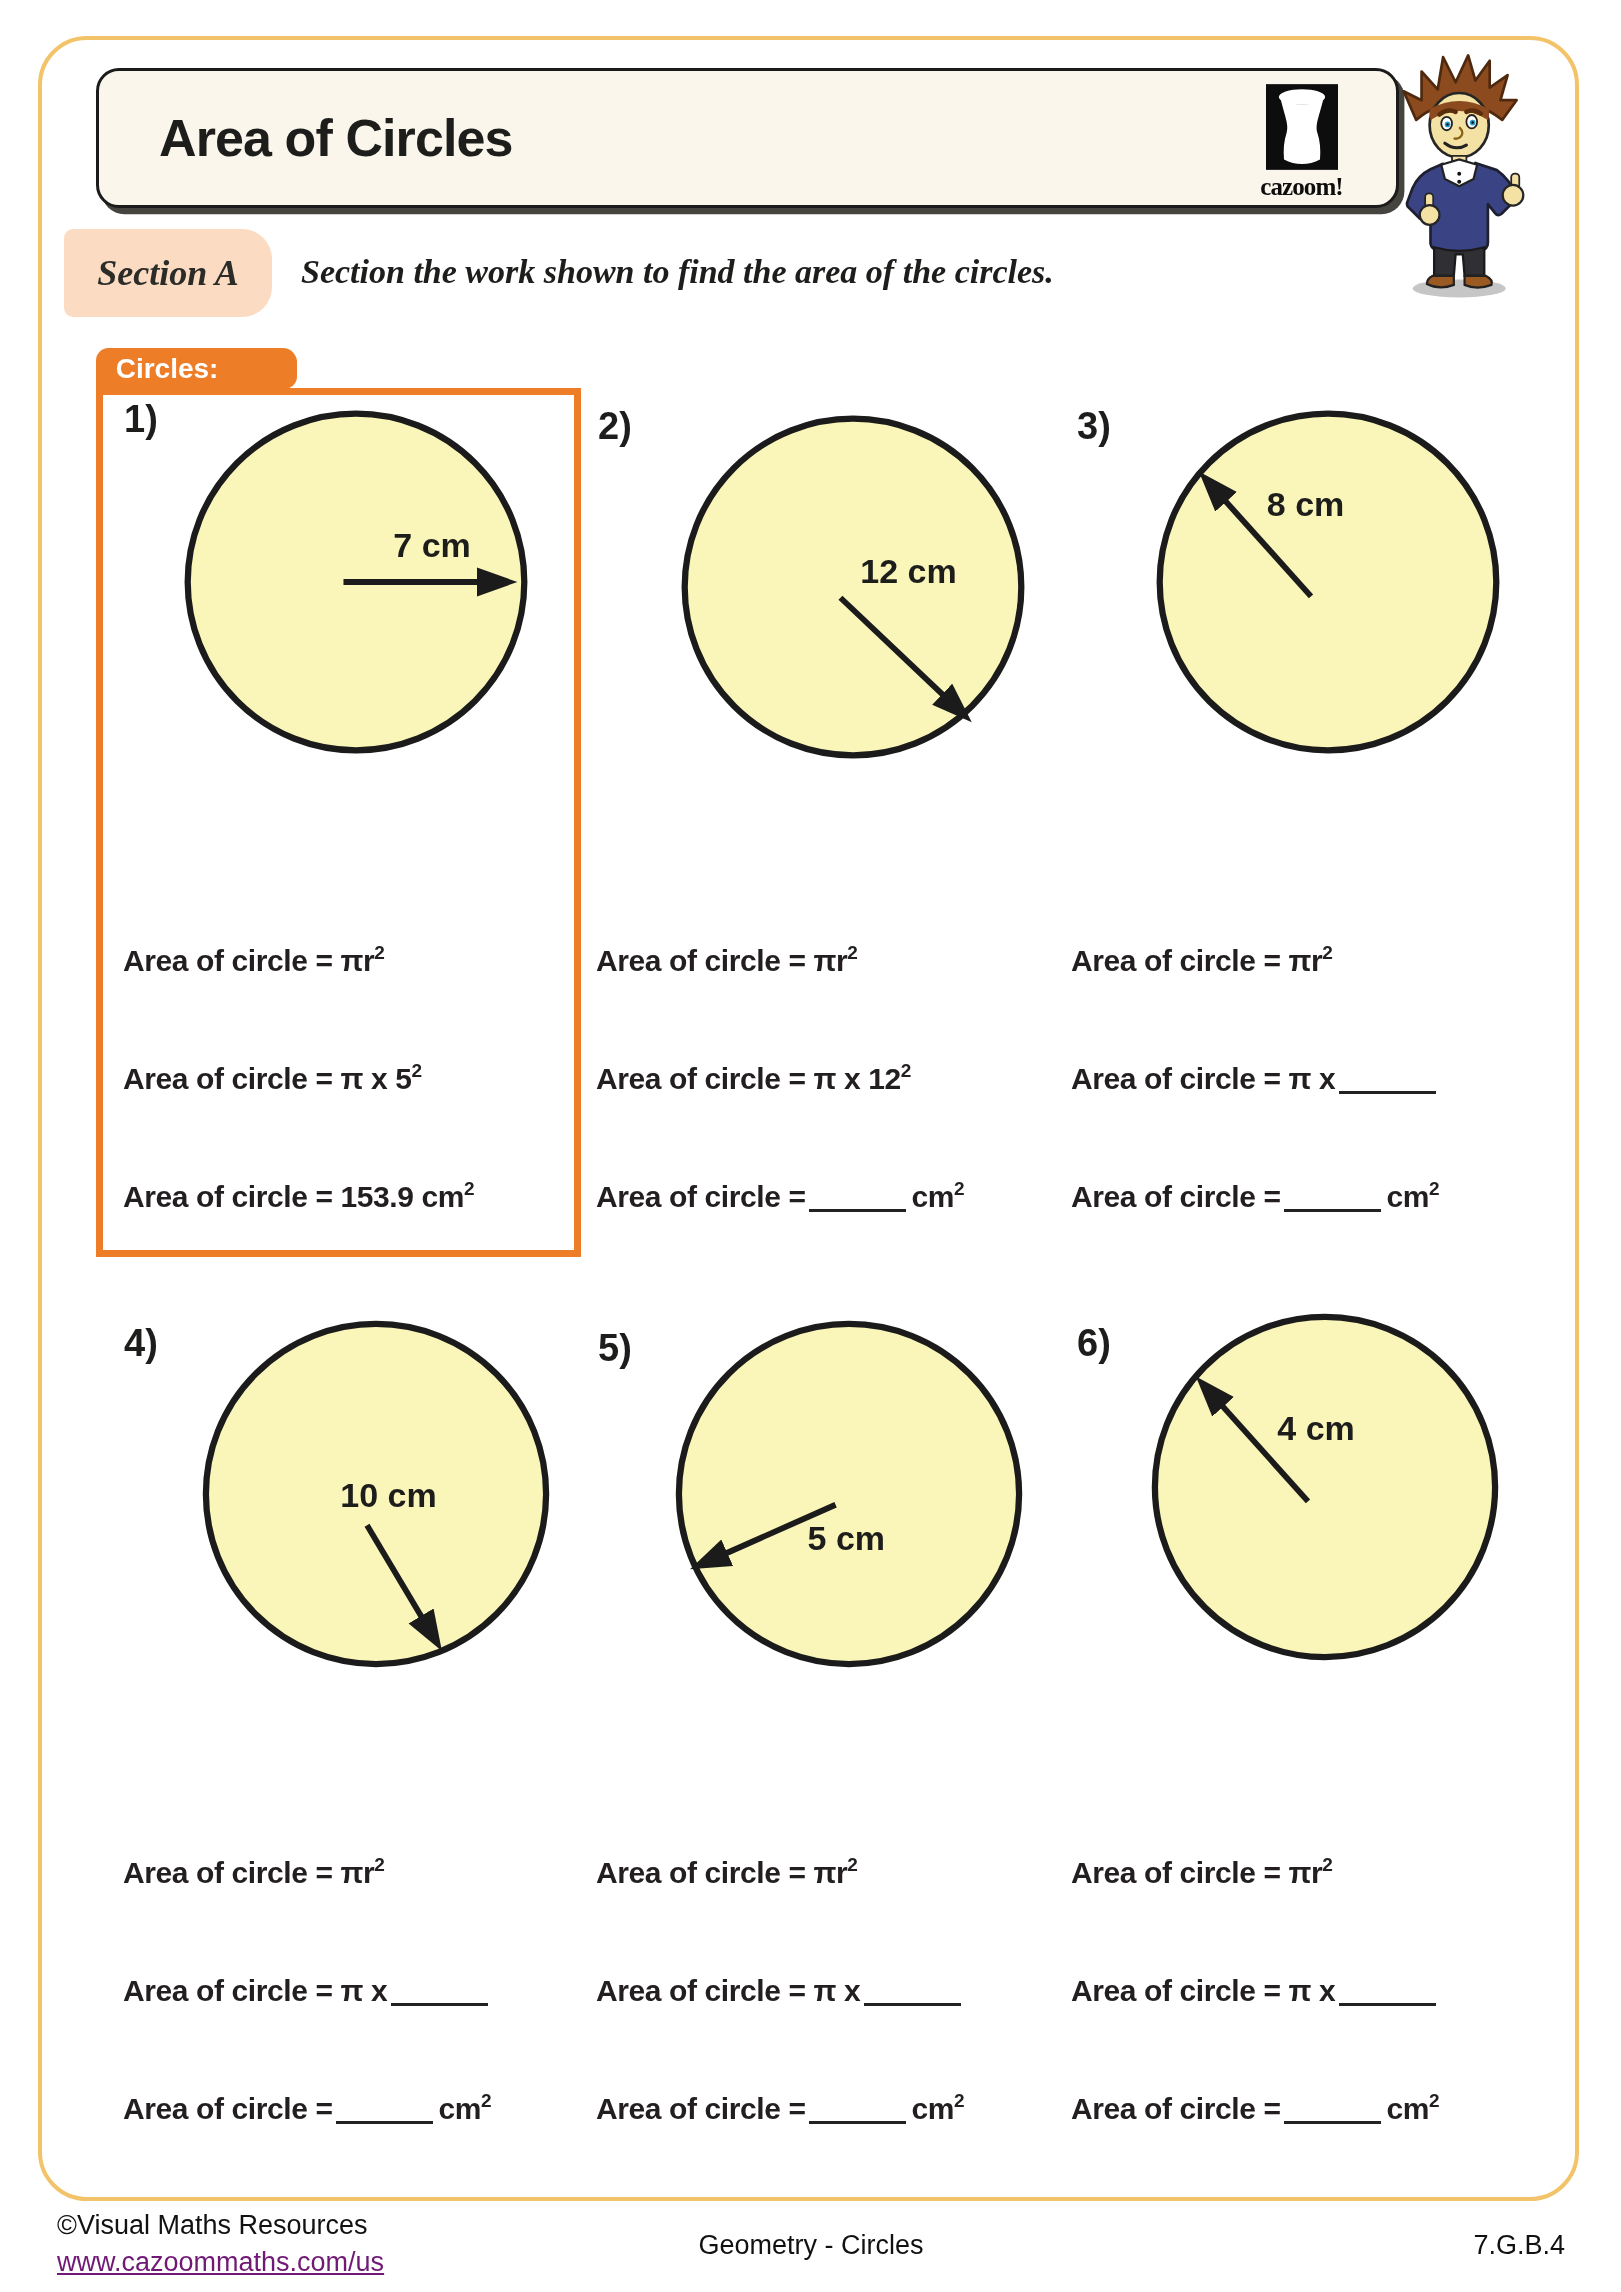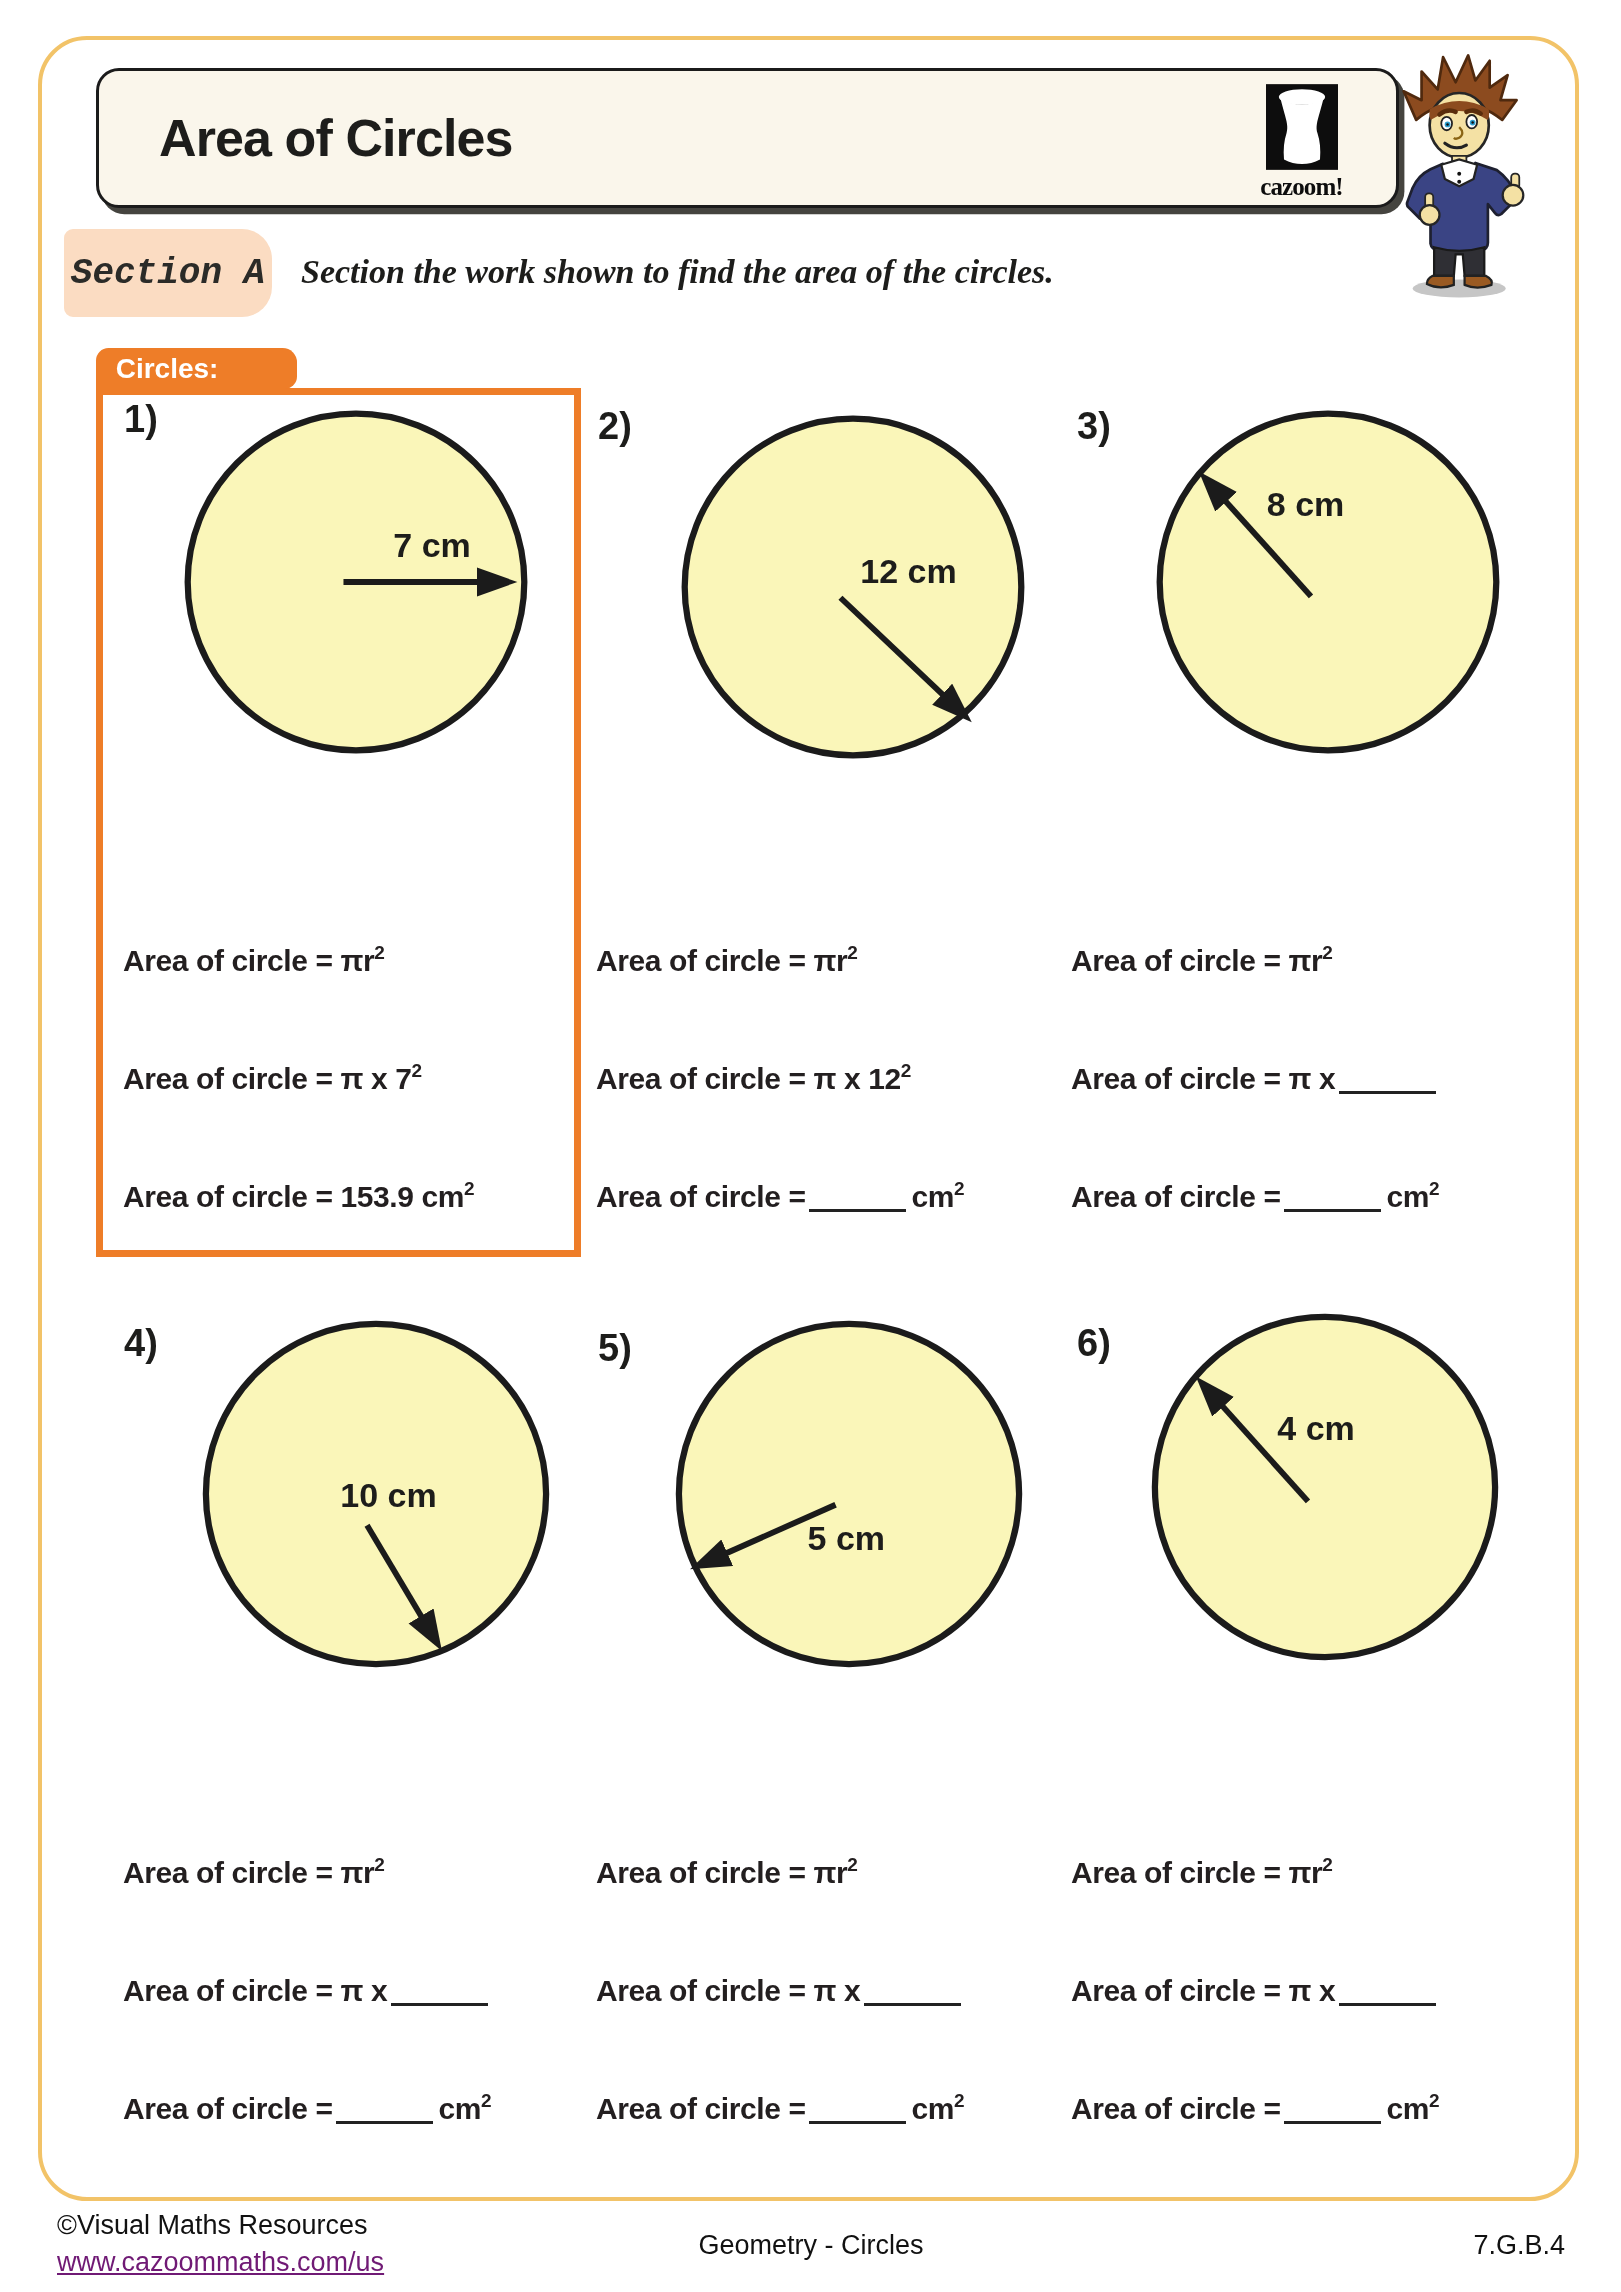--- a/index.html
+++ b/index.html
@@ -16,21 +16,21 @@
   .page-title{padding-left:60px;font-size:52px;font-weight:bold;letter-spacing:-0.9px;color:#1d1d1b;}
   .cazoom-logo{left:1247px;top:84px;width:109px;text-align:center;}
   .cazoom-logo .logo-text{font-family:"Liberation Serif",serif;font-weight:bold;font-size:25px;color:#0d0d0d;letter-spacing:-0.9px;}
 
   
   .mascot{left:1386px;top:50px;width:150px;height:251px;}
 
   
   .section-tag{left:64px;top:229px;width:208px;height:88px;background:#FBDCC2;border-radius:9px 30px 30px 9px;
                display:flex;align-items:center;justify-content:center;}
-  .section-tag span{font-family:Liberation Mono, monospace;font-style:italic;font-weight:bold;font-size:36px;color:#2b2b28;}
+  .section-tag span{font-family:Liberation Serif, serif;font-style:italic;font-weight:bold;font-size:36px;color:#2b2b28;}
   .instruction{left:301px;top:253px;width:1030px;font-family:"Liberation Serif",serif;font-style:italic;
                font-weight:600;font-size:34px;color:#1d1d1b;}
 
   
   .example-tag{left:96px;top:348px;width:181px;height:41px;background:#EE7D28;border-radius:12.5px 14.3px 12.5px 0;
                display:flex;align-items:center;padding-left:19.7px;z-index:3;}
   .example-tag span{color:#ffffff;font-weight:bold;font-size:28px;}
   .example-box{left:96px;top:388px;width:485px;height:869px;border:7.2px solid #EE7D28;box-sizing:border-box;z-index:1;}
 
   .num{font-size:38px;font-weight:bold;color:#1d1d1b;z-index:2;}
@@ -176,21 +176,21 @@
       </defs>
     <circle cx="210" cy="210" r="190" fill="#FAF6B9" stroke="#1b1b1b" stroke-width="7"></circle>
     <line x1="191" y1="226" x2="94" y2="118" stroke="#1b1b1b" stroke-width="6.5" marker-end="url(#ah6)"></line>
     <text x="200" y="158" text-anchor="middle" font-size="38" font-weight="bold" fill="#1d1d1b">4 cm</text>
   </svg>
 
   <div class="abs formula" style="left:123px;top:944px"><span>Area of circle = πr</span><span class="sup">2</span></div>
   <div class="abs formula" style="left:596px;top:944px"><span>Area of circle = πr</span><span class="sup">2</span></div>
   <div class="abs formula" style="left:1071px;top:944px"><span>Area of circle = πr</span><span class="sup">2</span></div>
 
-  <div class="abs formula" style="left:123px;top:1062px"><span>Area of circle = π x 7</span><span class="sup">2</span></div>
+  <div class="abs formula" style="left:123px;top:1062px"><span>Area of circle = π x 5</span><span class="sup">2</span></div>
   <div class="abs formula" style="left:596px;top:1062px"><span>Area of circle = π x 12</span><span class="sup">2</span></div>
   <div class="abs formula" style="left:1071px;top:1062px"><span>Area of circle = π x</span><span class="blank"></span></div>
 
   <div class="abs formula" style="left:123px;top:1180px"><span>Area of circle = 153.9 cm</span><span class="sup">2</span></div>
   <div class="abs formula" style="left:596px;top:1180px"><span>Area of circle =</span><span class="blank"></span><span>cm</span><span class="sup">2</span></div>
   <div class="abs formula" style="left:1071px;top:1180px"><span>Area of circle =</span><span class="blank"></span><span>cm</span><span class="sup">2</span></div>
 
   <div class="abs formula" style="left:123px;top:1856px"><span>Area of circle = πr</span><span class="sup">2</span></div>
   <div class="abs formula" style="left:596px;top:1856px"><span>Area of circle = πr</span><span class="sup">2</span></div>
   <div class="abs formula" style="left:1071px;top:1856px"><span>Area of circle = πr</span><span class="sup">2</span></div>

